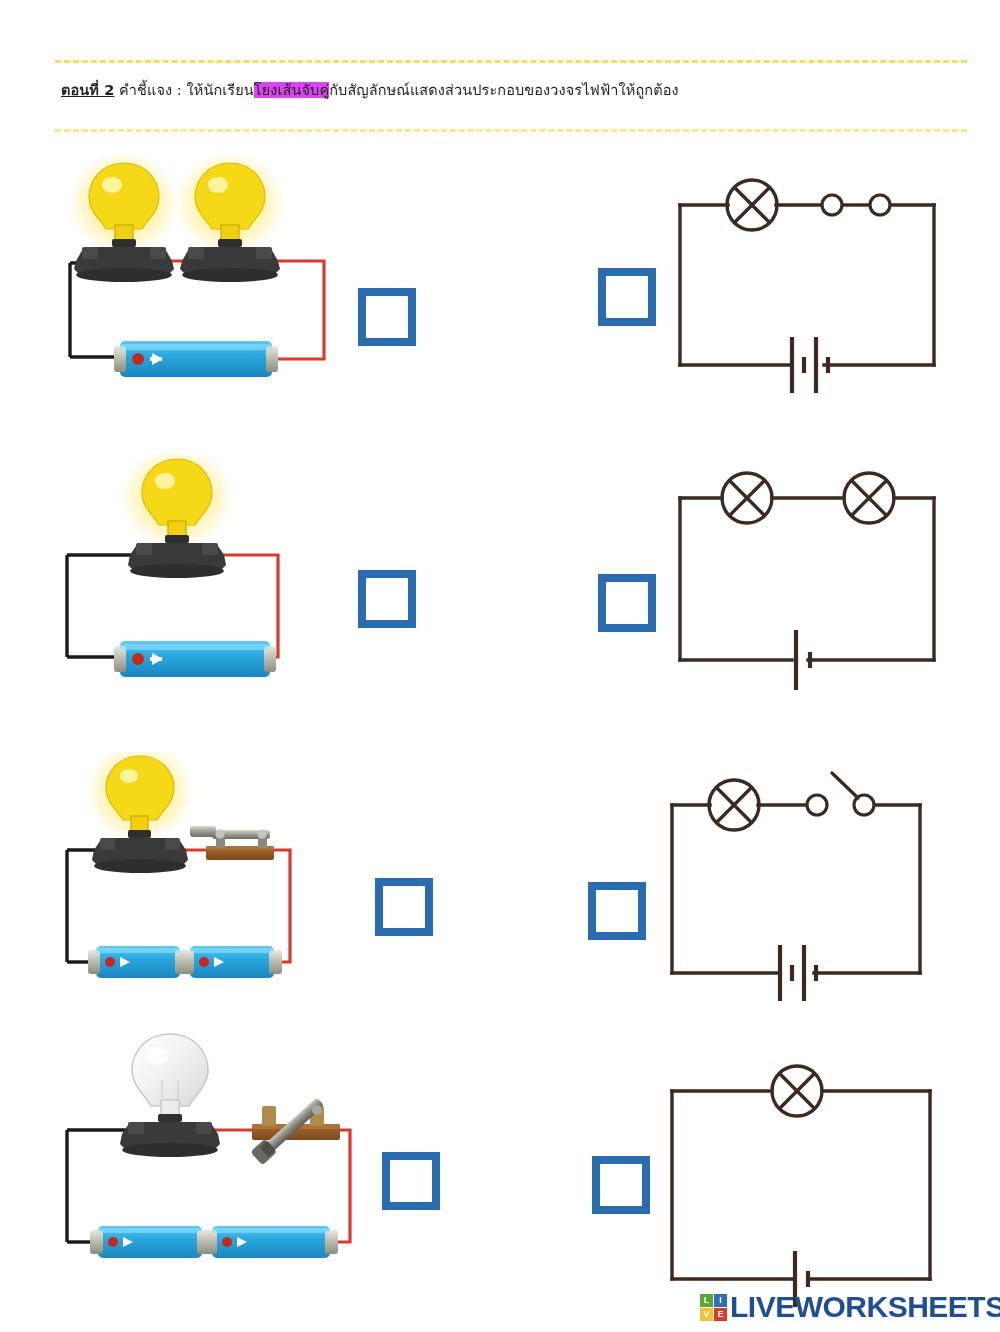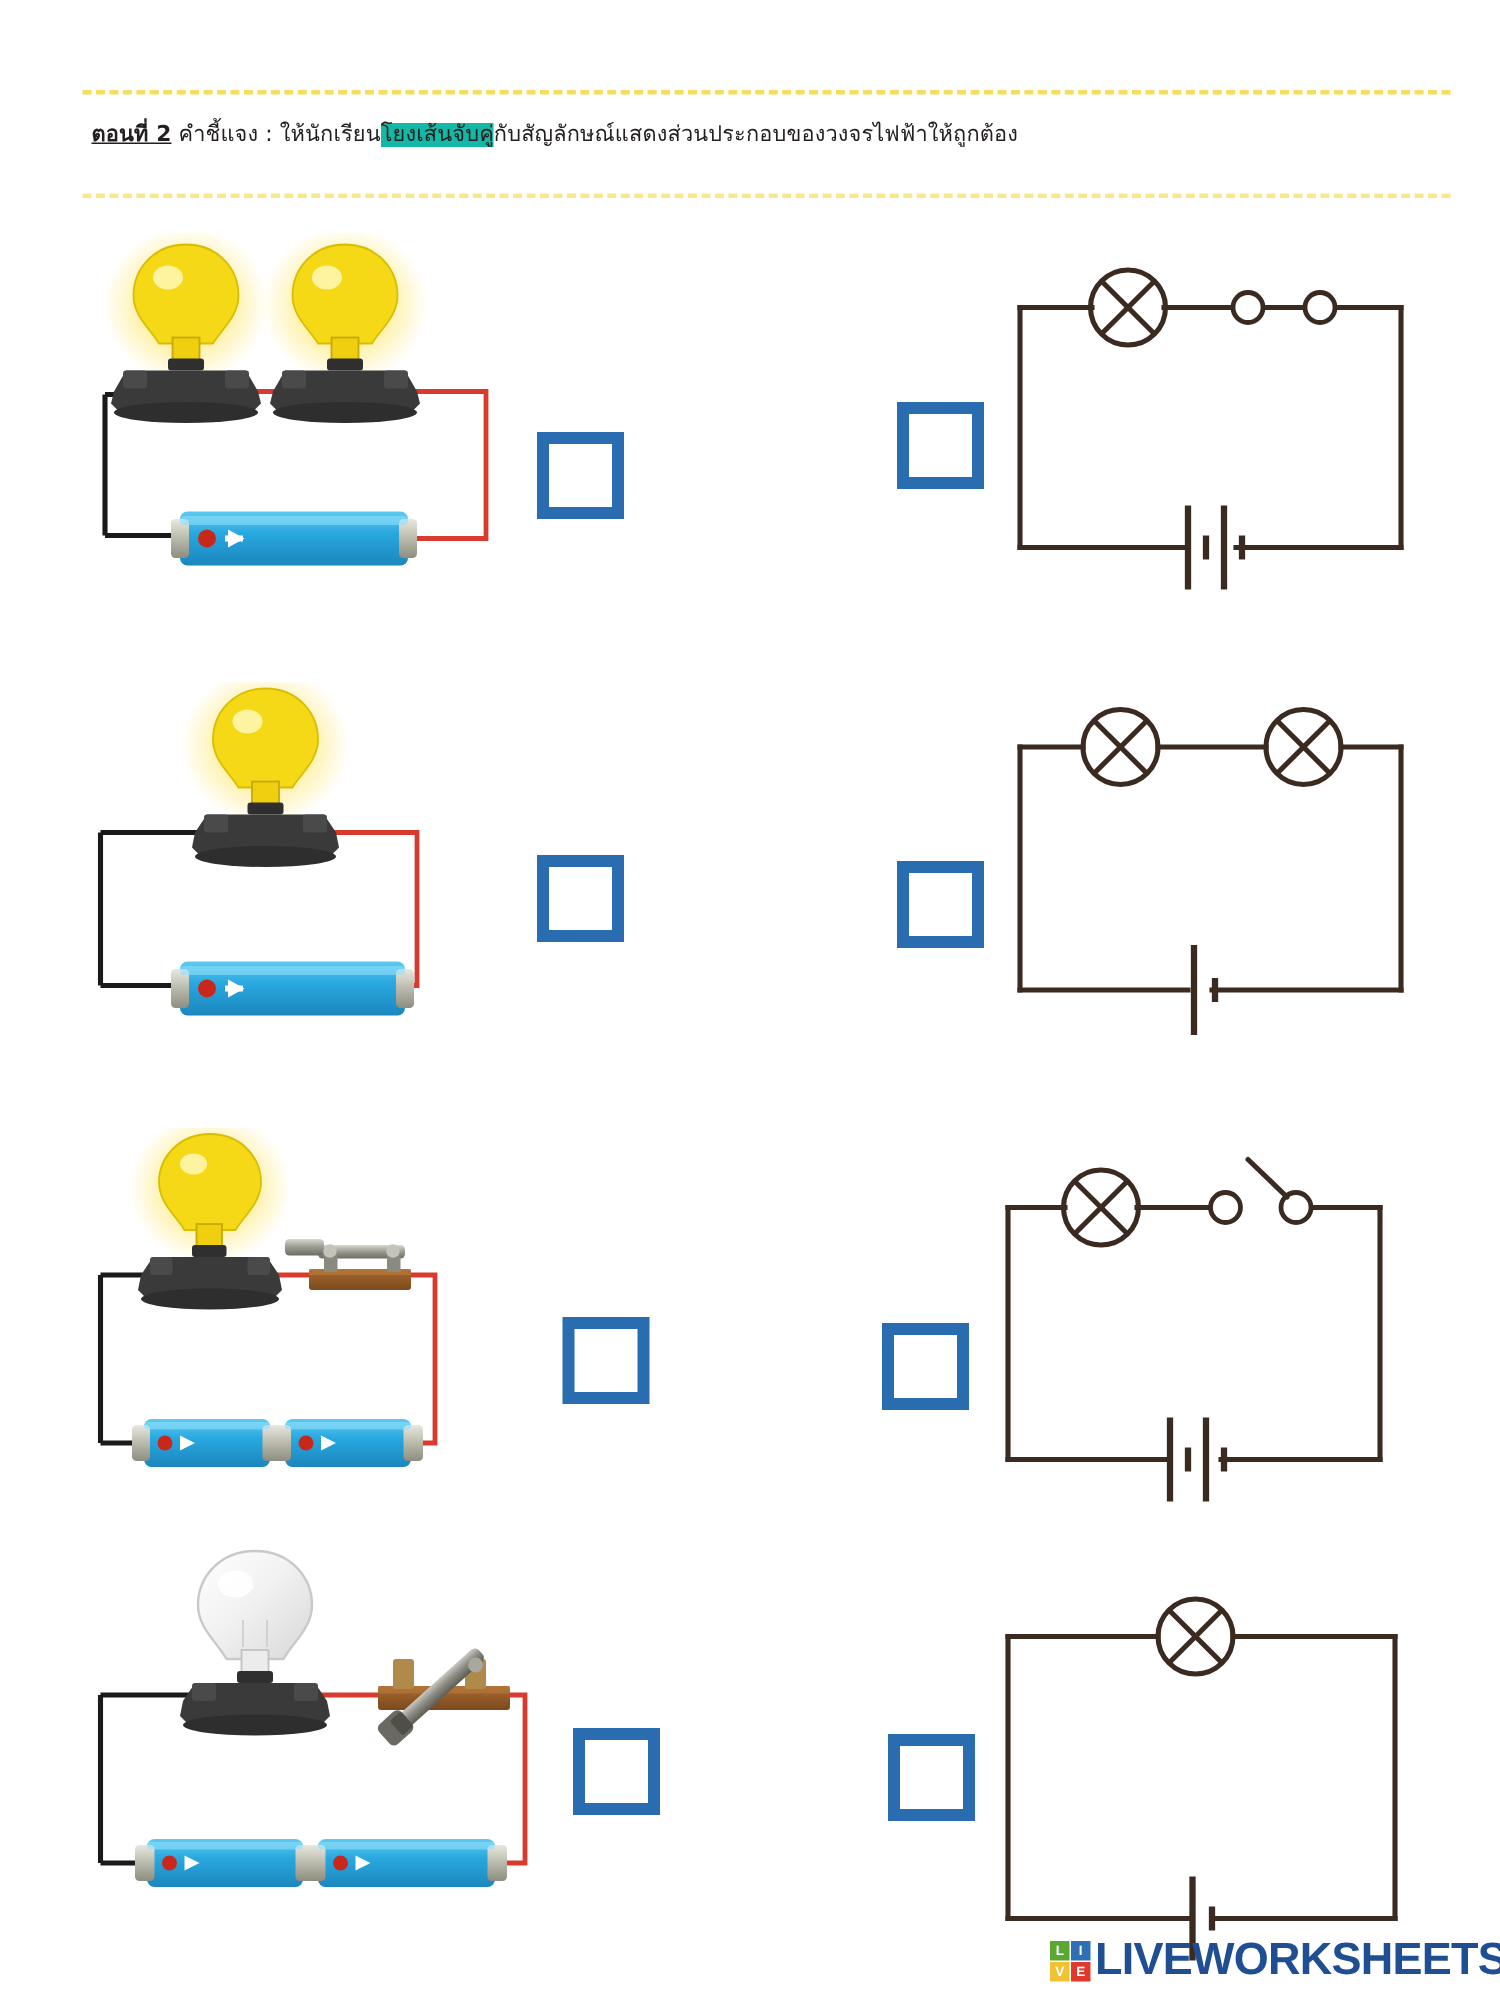--- a/index.html
+++ b/index.html
@@ -18,21 +18,21 @@
     border-bottom:3px dashed #f7e98a;
     box-sizing:border-box;
   }
   .instr-line{
     position:absolute;left:6px;top:18px;right:0;
     font-size:14.5px;line-height:1.35;color:#231f20;
     white-space:nowrap;letter-spacing:.1px;
   }
   .instr-part{display:inline;}
   .instr-head{text-decoration:underline;font-weight:600;}
-  .instr-hl{background:#14b8a6;}
+  .instr-hl{background:#d946ef;}
 
   
   .ansbox{
     position:absolute;width:58px;height:58px;
     border:8px solid #2a6cb0;
     background:#ffffff;
     box-sizing:border-box;
   }
 
   

